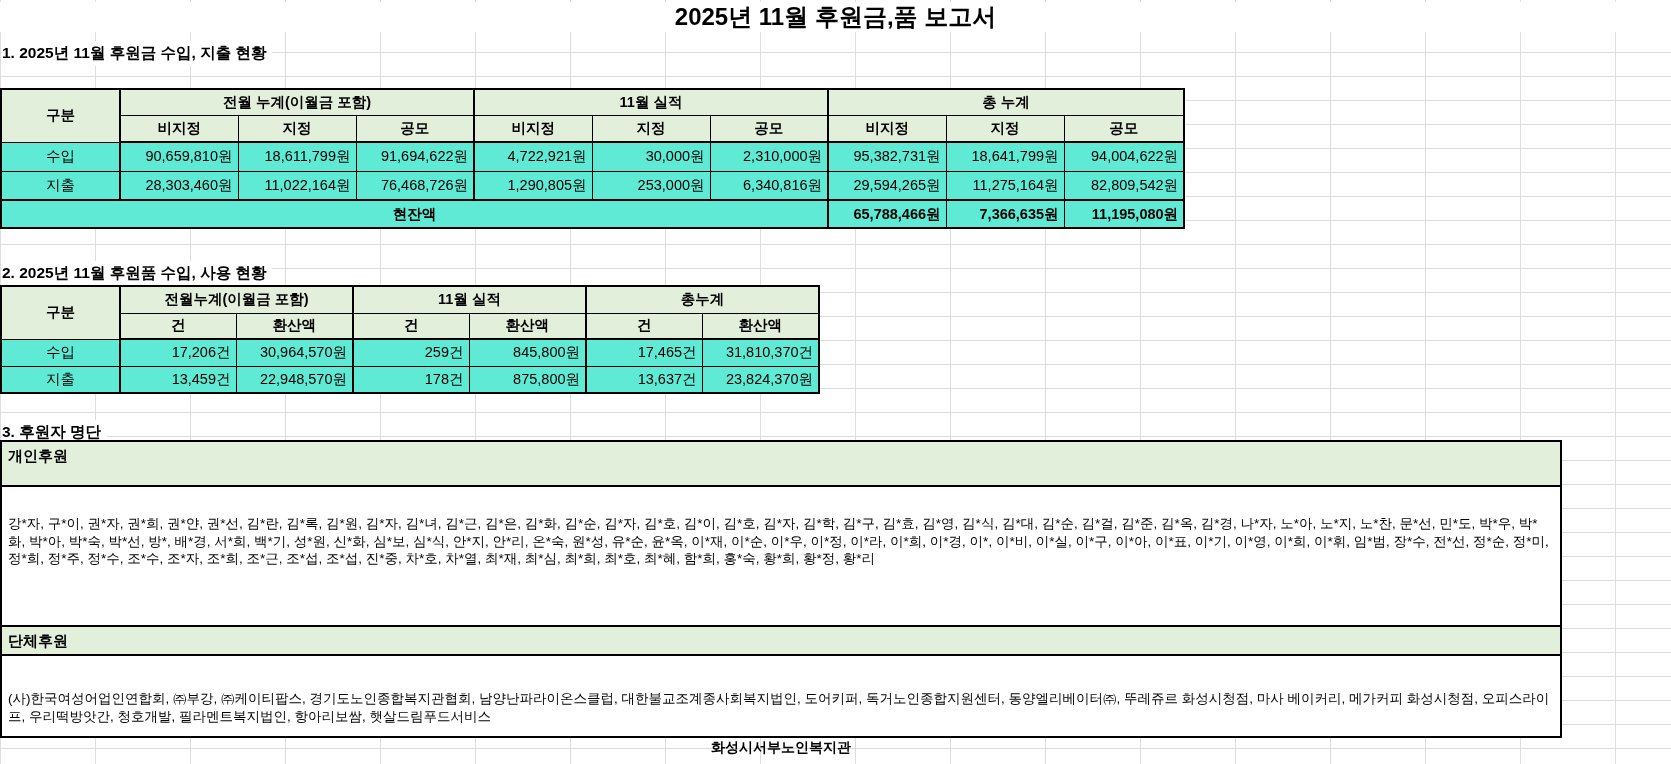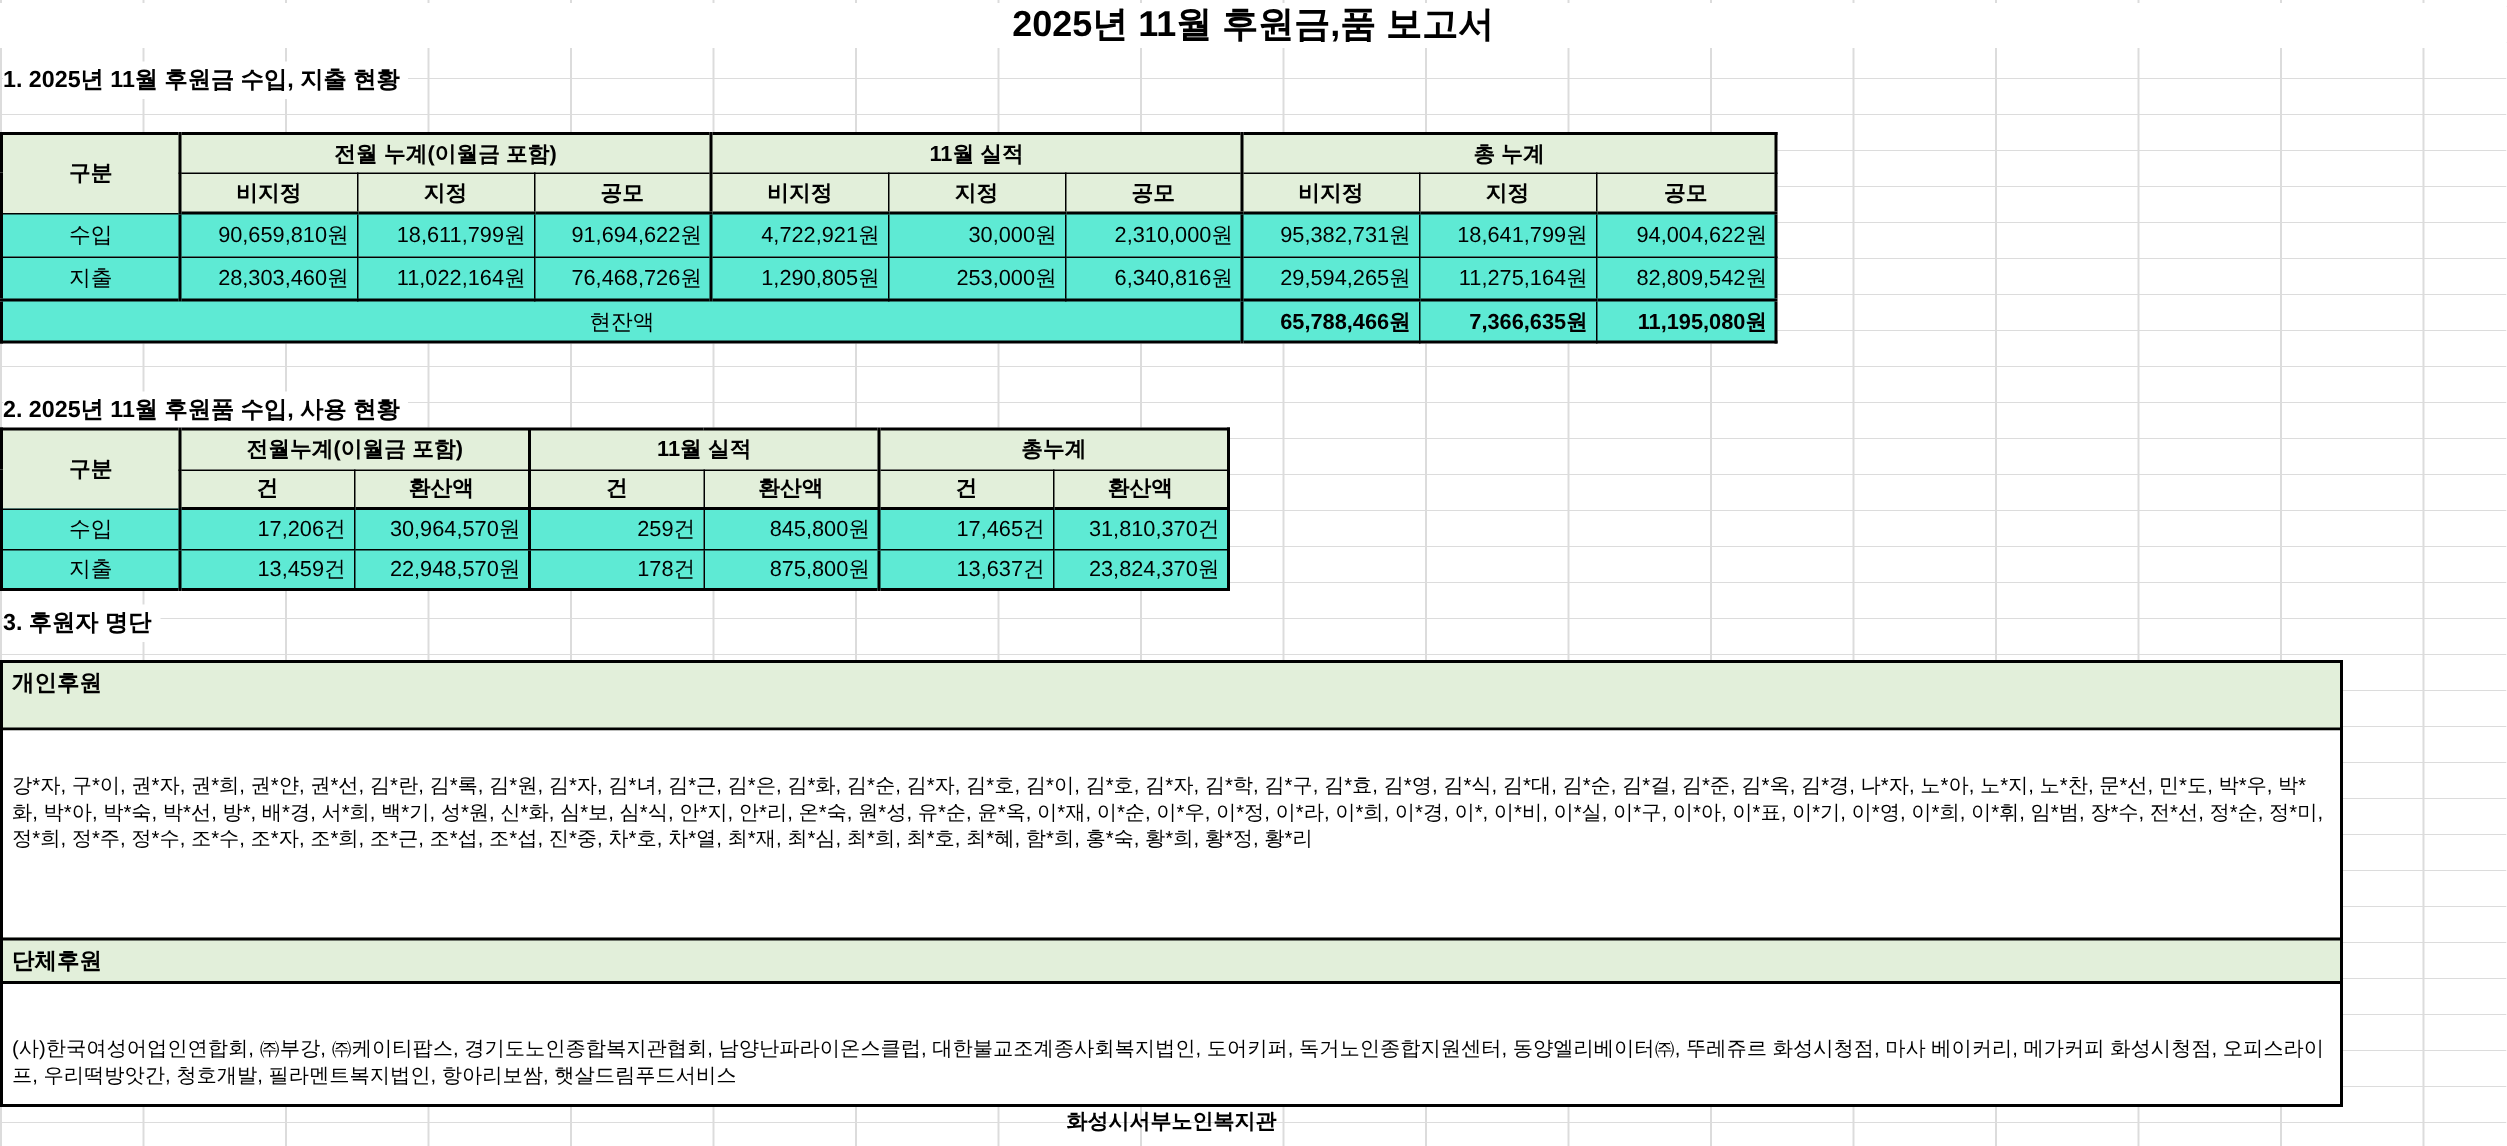--- a/index.html
+++ b/index.html
@@ -17,21 +17,21 @@
   .title {
     position:absolute; top:2px; left:0; width:1671px; text-align:center;
     font-size:24px; font-weight:bold; background:#fff; height:30px; line-height:30px;
   }
   .heading {
     position:absolute; left:2px; font-size:15.5px; font-weight:bold;
     background:#fff; padding:2px 6px 2px 0; white-space:nowrap;
   }
   .s1h { top:41px; }
   .s2h { top:261px; }
-  .s3h { top:403px; }
+  .s3h { top:420px; }
 
   table.t {
     position:absolute; border-collapse:collapse; table-layout:fixed;
     border:2.5px solid #000; background:#fff; font-size:14.5px;
   }
   .t1 { top:88px; left:0; width:1183px; }
   .t2 { top:285px; left:0; width:818px; }
   .t th {
     background:#e2efda; border:1px solid #000; font-weight:bold;
     text-align:center; vertical-align:middle;
@@ -42,21 +42,21 @@
   .t1 tr.drow td { height:29px; }
   .t1 tr.balance td { height:28px; border-top:2.5px solid #000; }
   .t2 tr.ghead th { height:27px; }
   .t2 tr.shead th { height:26px; border-bottom:2.5px solid #000; }
   .t2 tr.drow td { height:27px; }
   .gl { border-left:2px solid #000 !important; }
   .corner { border-right:2px solid #000 !important; }
   .num { text-align:right; padding-right:5px; }
   .rowlabel { text-align:center; }
   .bold { font-weight:bold; }
-  .blabel { text-align:center; font-weight:normal; }
+  .blabel { text-align:center; font-weight:bold; }
 
   .sec3box {
     position:absolute; top:440px; left:0; width:1562px; height:298px;
     border:2.5px solid #000; background:#fff;
   }
   .band {
     height:45px; background:#e2efda; border-bottom:2px solid #000;
     font-weight:bold; font-size:15px; line-height:27px; padding-left:6px;
   }
   .band2 { border-top:2px solid #000; height:31px; line-height:27px; }

